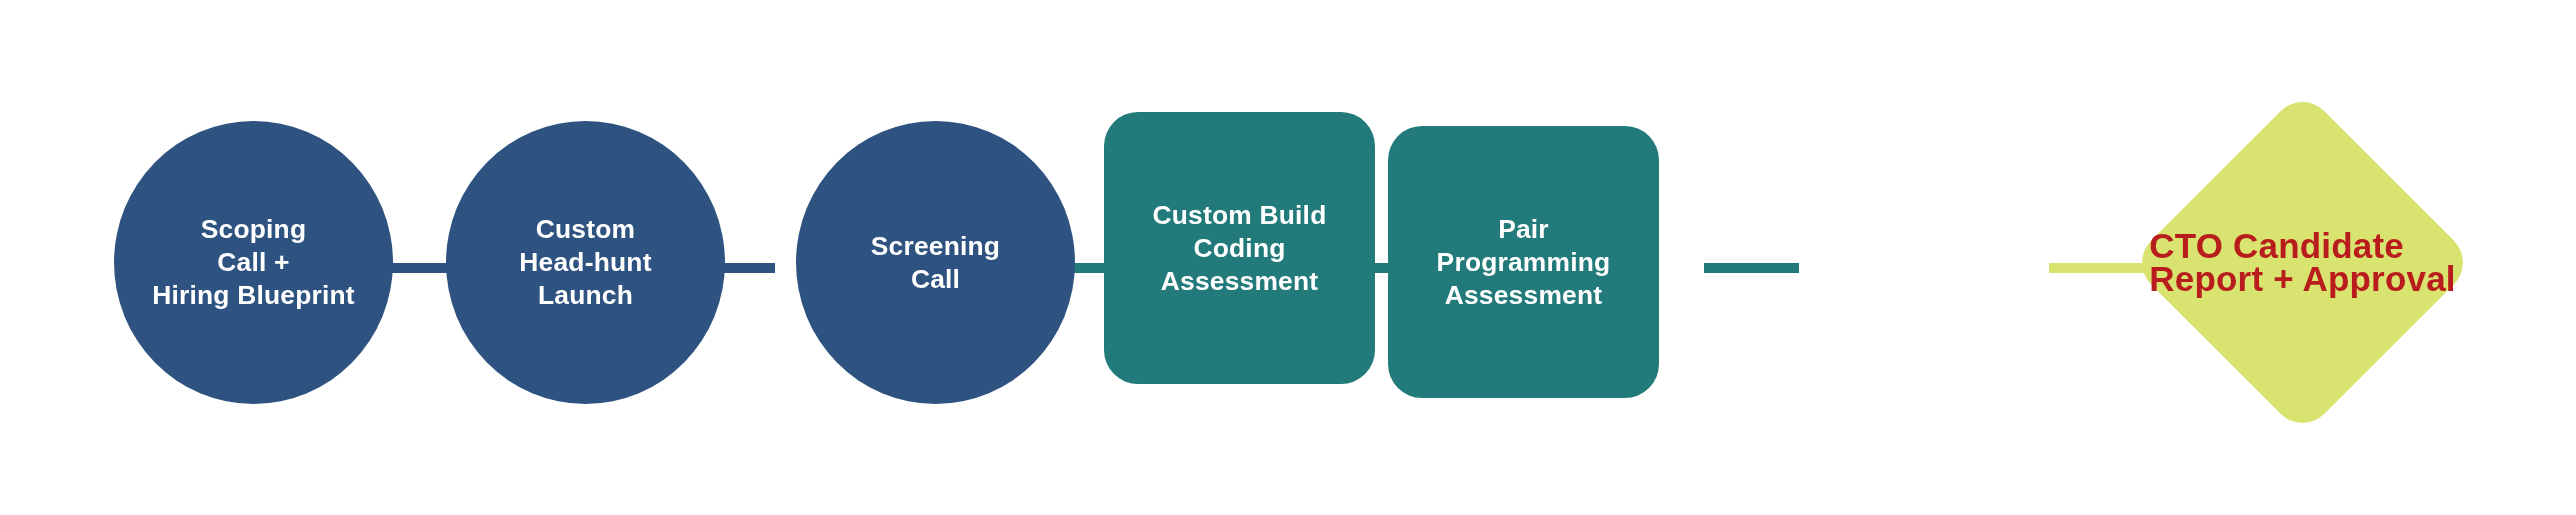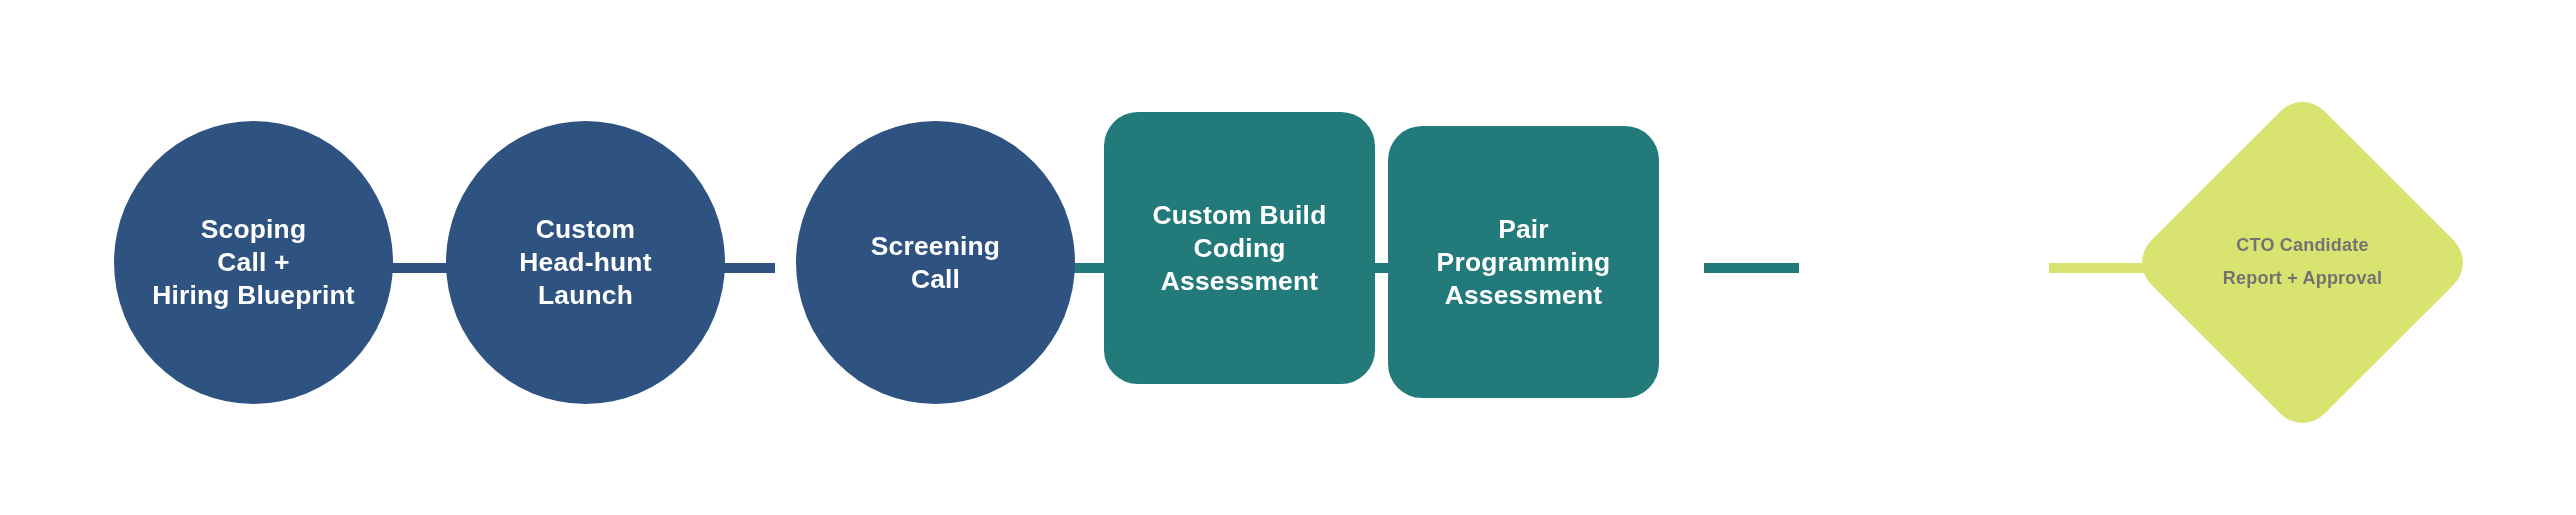--- a/index.html
+++ b/index.html
@@ -65,26 +65,25 @@
     top: 152px;
     width: 367px;
     height: 220px;
     display: flex;
     align-items: center;
     justify-content: center;
     z-index: 3;
   }
   .diamond-label-box .label {
     white-space: pre-line;
-    text-align: center;
     font-weight: 700;
-    font-size: 18px;
+    font-size: 35px;
     line-height: 33px;
     letter-spacing: 0.2px;
-    color: #737373;
+    color: #b91c1c;
   }
   .conn {
     position: absolute;
     top: 263px;
     height: 9.5px;
     z-index: 1;
   }
   .conn-blue { background: #2e5380; }
   .conn-teal { background: #237a7a; }
   .conn-lime { background: #d9e36f; }

